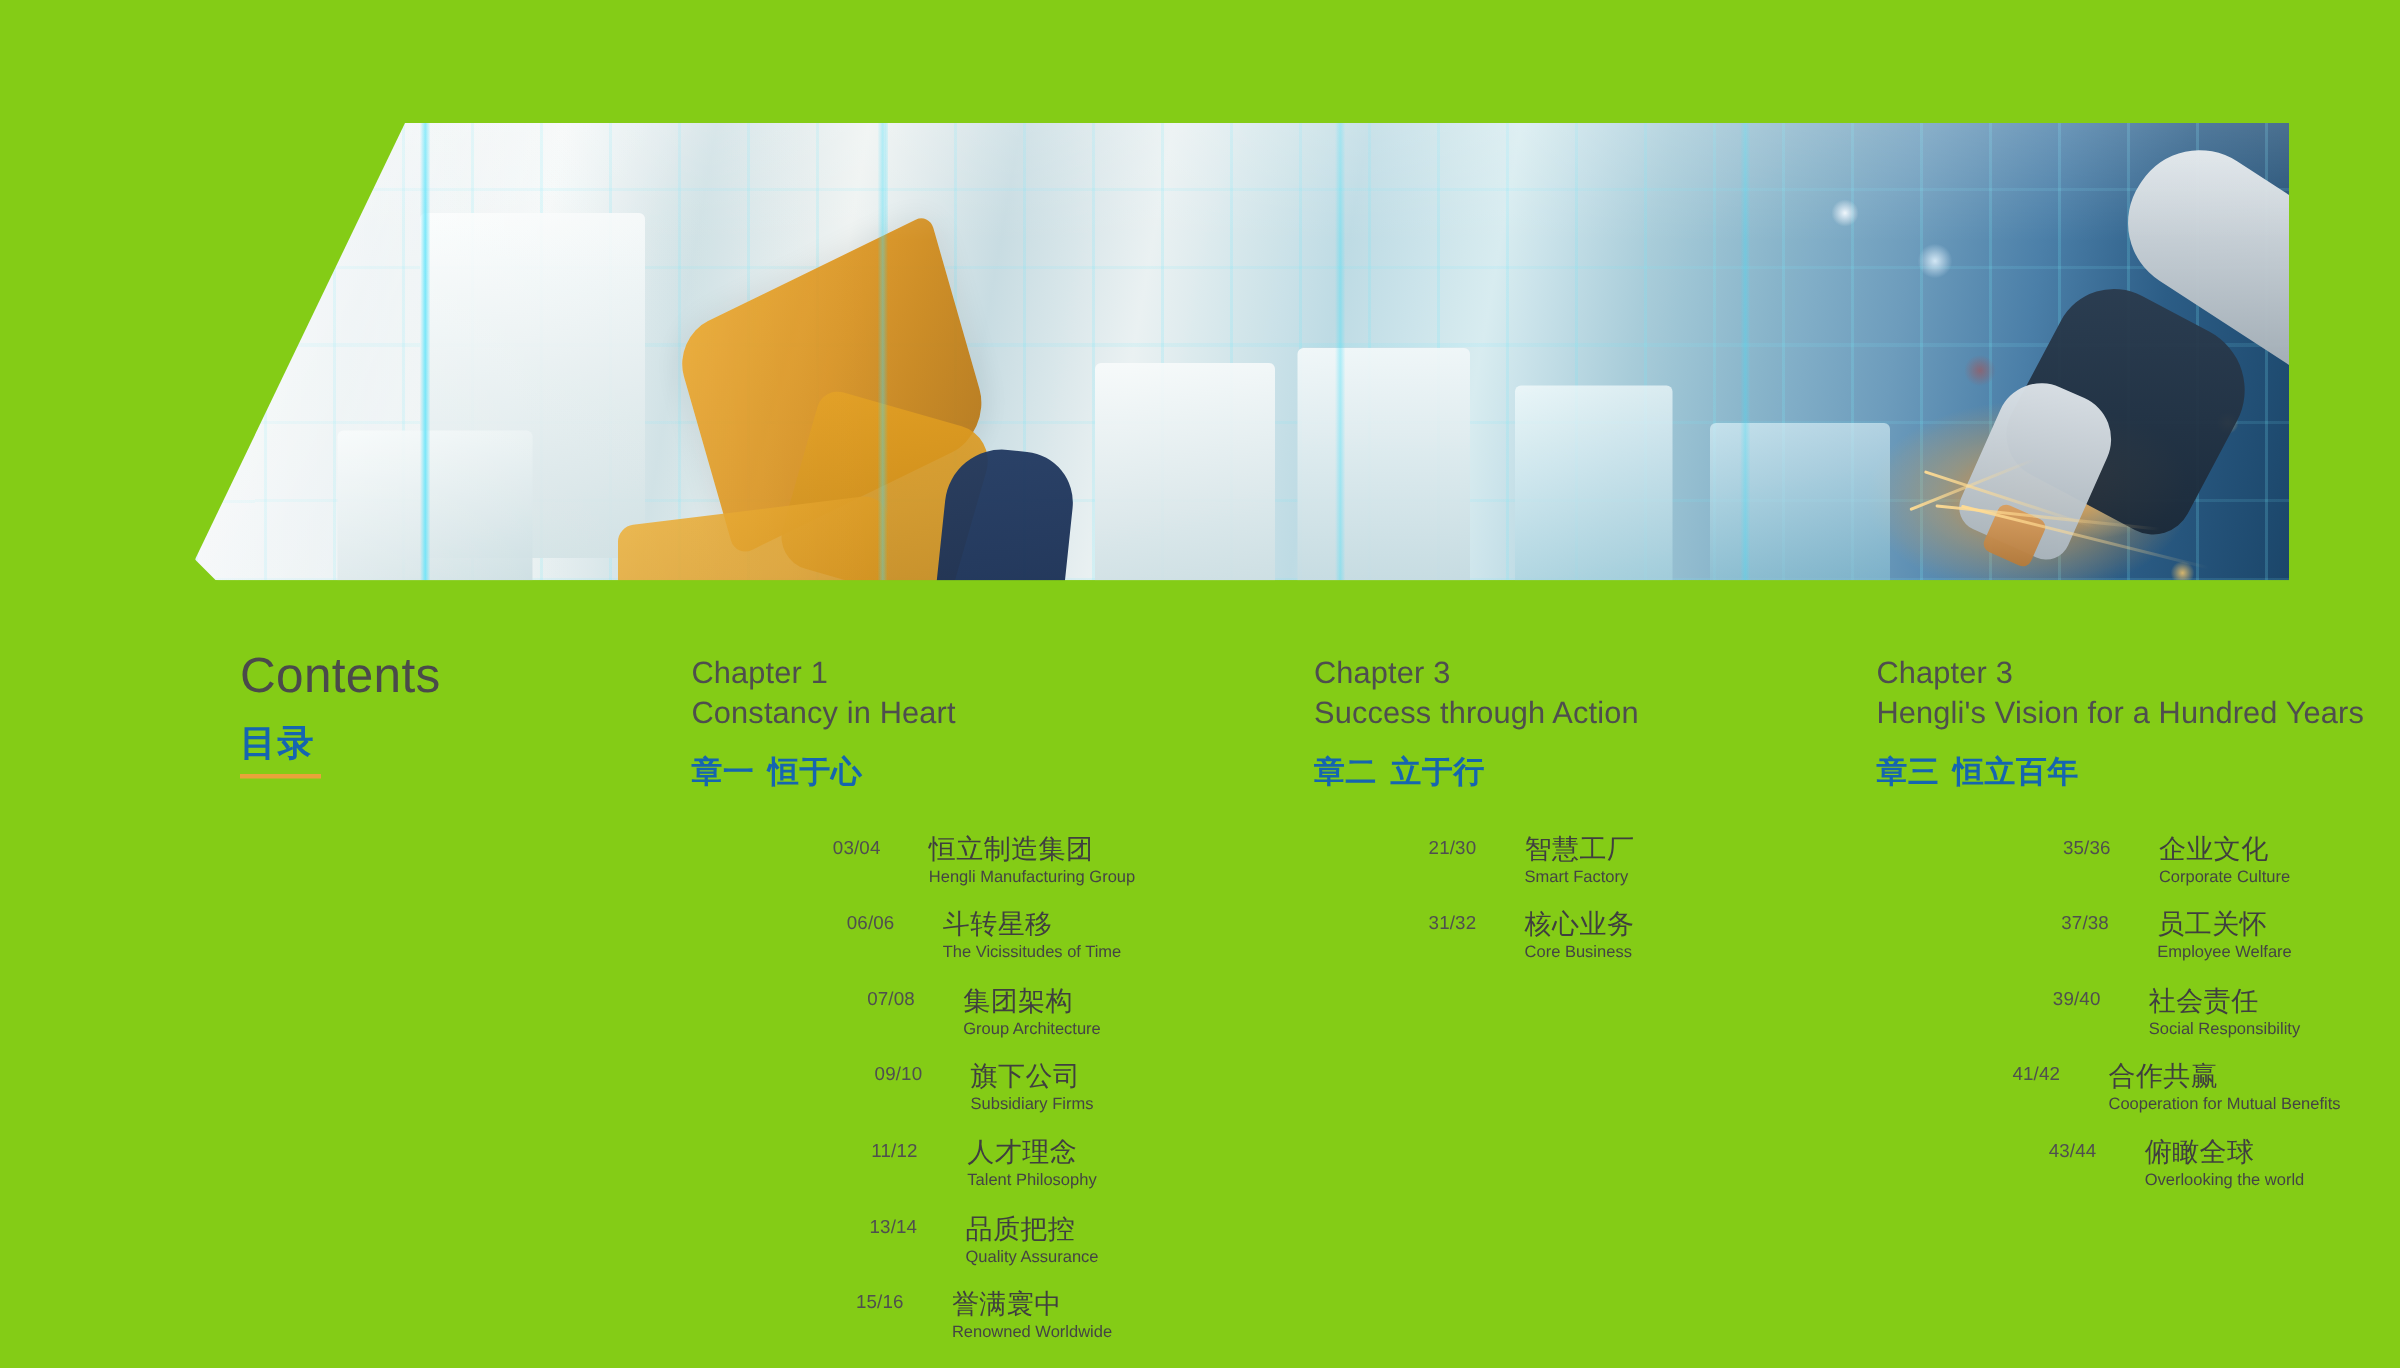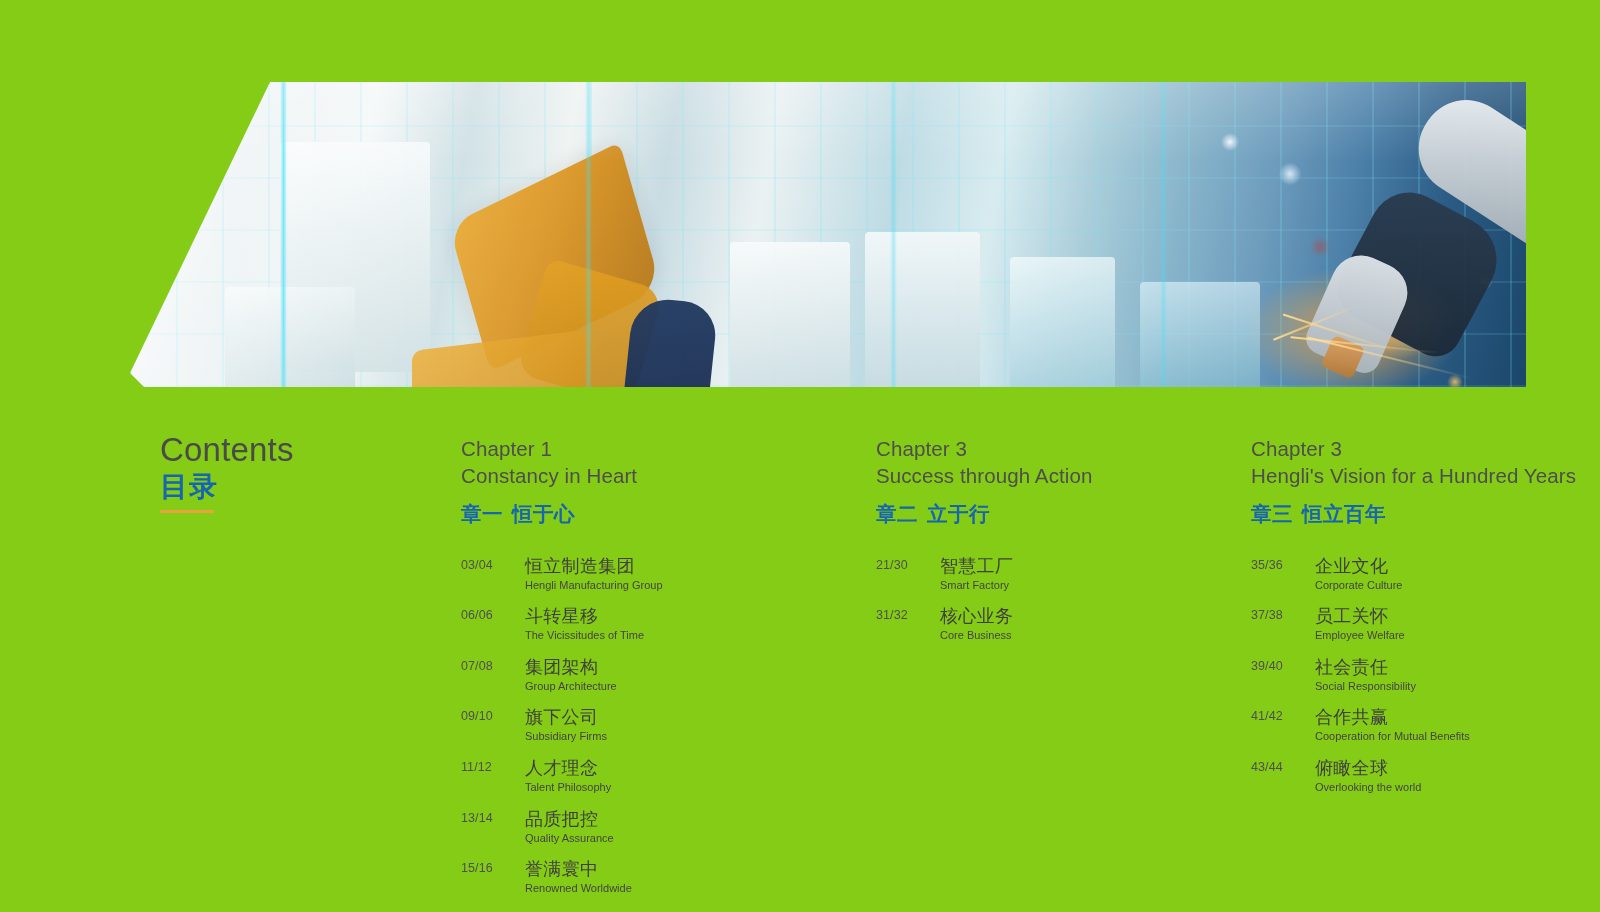--- a/index.html
+++ b/index.html
@@ -118,22 +118,22 @@
   .cl3 { left: 760px; opacity: .45; }
   .cl4 { left: 1030px; opacity: .4; }
 
   
   .contents-col { position: absolute; left: 160px; top: 432px; width: 260px; }
   .contents-en {
     font-size: 33px; font-weight: 400; color: #4a4a4a; letter-spacing: .2px;
     line-height: 1.1;
   }
   .contents-zh {
-    font-size: 28px; font-weight: 700; color: #1565b0;
-    margin-top: 4px; line-height: 1.05; letter-spacing: 1px;
+    font-size: 24px; font-weight: 700; color: #1565b0;
+    margin-top: 15px; line-height: 1.05; letter-spacing: 1px;
   }
   .contents-rule {
     margin-top: 8px; width: 54px; height: 3px; background: #e9a33a;
   }
 
   
   .chapter { position: absolute; top: 436px; }
   .ch1 { left: 461px; width: 390px; }
   .ch2 { left: 876px; width: 290px; }
   .ch3 { left: 1251px; width: 400px; }
@@ -142,21 +142,21 @@
     font-size: 20.5px; color: #4e4e4e; font-weight: 400; line-height: 1.31;
     letter-spacing: .1px; white-space: nowrap;
   }
   .ch-zh {
     margin-top: 10px; font-size: 20.5px; font-weight: 700; color: #1565b0;
     letter-spacing: .5px; white-space: nowrap;
   }
   .ch-zh .sep { display: inline-block; width: 9px; }
 
   .toc { margin-top: 28px; }
-  .toc-row { display: flex; margin-bottom: 14px; }
+  .toc-row { display: flex; margin-bottom: 14px; justify-content: center; }
   .toc-pages {
     width: 46px; flex: 0 0 46px; font-size: 12.5px; color: #4f4f4f;
     line-height: 1.2; padding-top: 2px; letter-spacing: .1px;
   }
   .toc-texts { padding-left: 18px; }
   .toc-zh {
     font-size: 18px; color: #3f3f3f; font-weight: 400; line-height: 1.22;
     letter-spacing: .3px; white-space: nowrap;
   }
   .toc-en {

